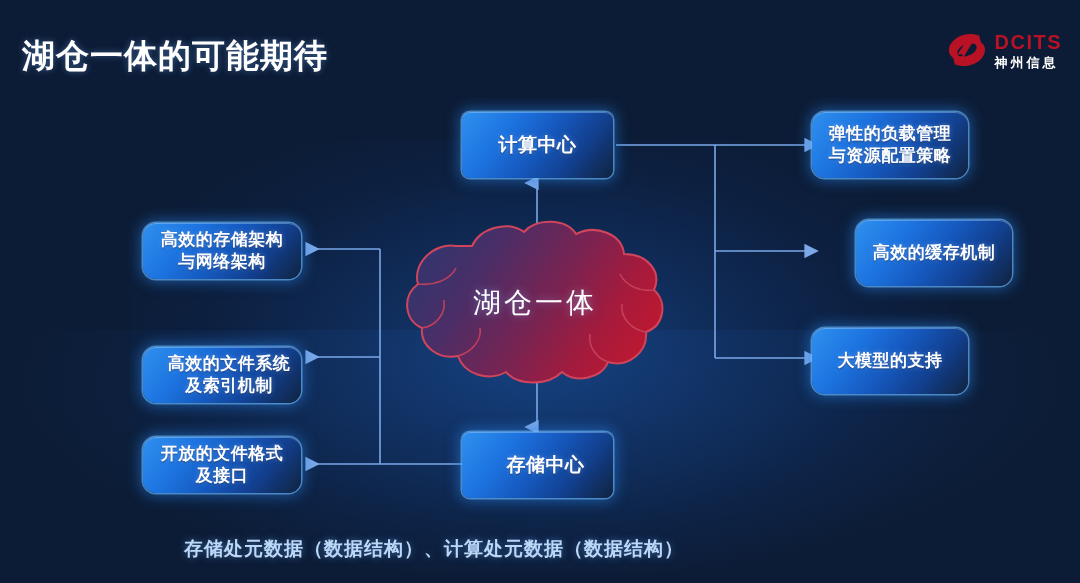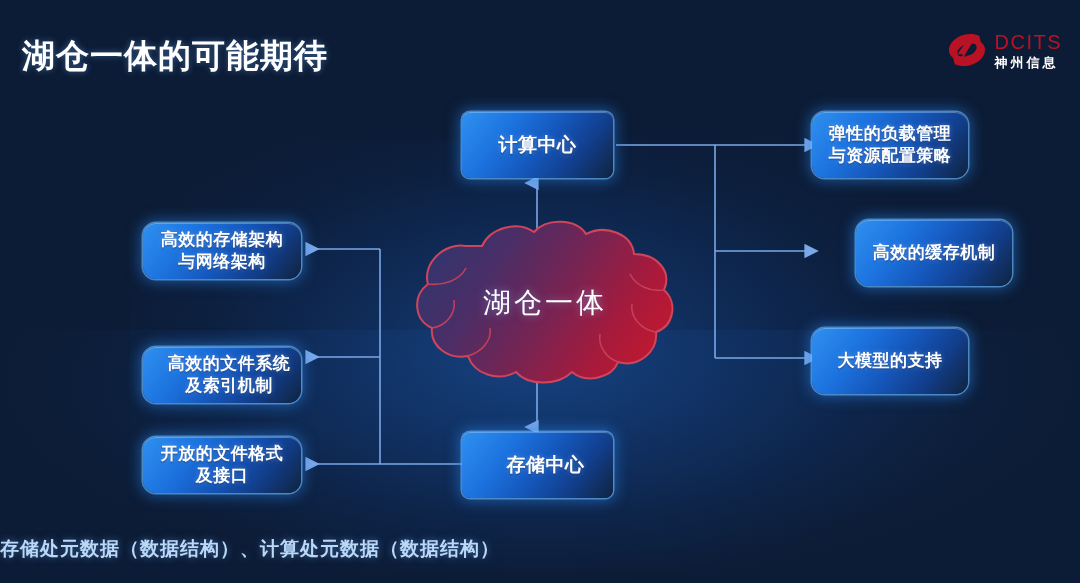--- a/index.html
+++ b/index.html
@@ -55,35 +55,35 @@
   #logo {
     position: absolute;
     right: 18px; top: 10px;
     display: flex;
     align-items: center;
     gap: 6px;
   }
   #logo-mark { width: 44px; height: 40px; display: block; }
   #logo-text { display: flex; flex-direction: column; align-items: flex-start; line-height: 1; }
   #logo-en {
-    font-size: 20px; font-weight: normal; color: #b91225;
+    font-size: 20px; font-weight: bold; color: #b91225;
     letter-spacing: 1.5px;
   }
   #logo-cn {
     font-size: 13px; font-weight: bold; color: #ffffff;
     letter-spacing: 3px; margin-top: 4px;
   }
 
   
   #wires { position: absolute; left: 0; top: 0; width: 1080px; height: 583px; z-index: 5; }
 
   
   #cloud-wrap {
     position: absolute;
-    left: 410px; top: 218px;
+    left: 400px; top: 218px;
     width: 270px; height: 170px;
     z-index: 6;
   }
   #cloud-svg { width: 270px; height: 170px; display: block; }
   #cloud-label {
     position: absolute;
     left: 0; top: 0; width: 270px; height: 170px;
     display: flex; align-items: center; justify-content: center;
     font-size: 28px; font-weight: 500; color: #ffffff;
     letter-spacing: 3px;
@@ -128,20 +128,21 @@
 
   #node-right-1 { left: 812px; top: 112px; border-radius: 13px; }
   #node-right-2 { left: 856px; top: 220px; }
   #node-right-3 { left: 812px; top: 328px; }
 
   
   #footer-caption {
     position: absolute;
     left: 0; top: 536px;
     width: 868px;
+    text-align: center;
     font-size: 19px;
     font-weight: bold;
     color: #bcd8f7;
     letter-spacing: 1px;
     text-shadow: 0 0 7px rgba(100,160,240,0.55);
     z-index: 8;
   }
 </style>
 </head>
 <body>

